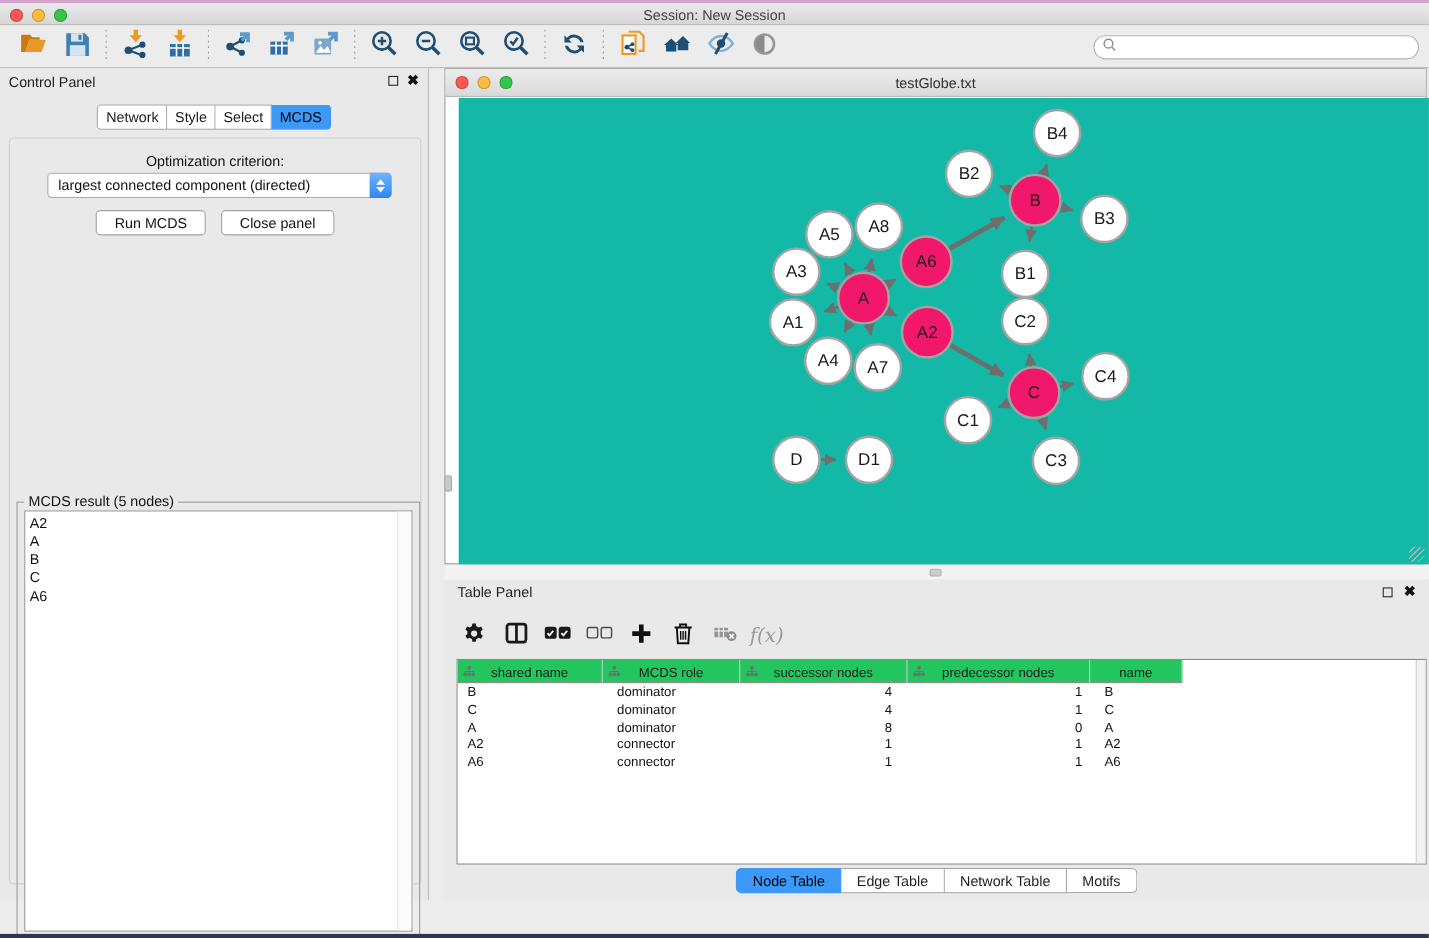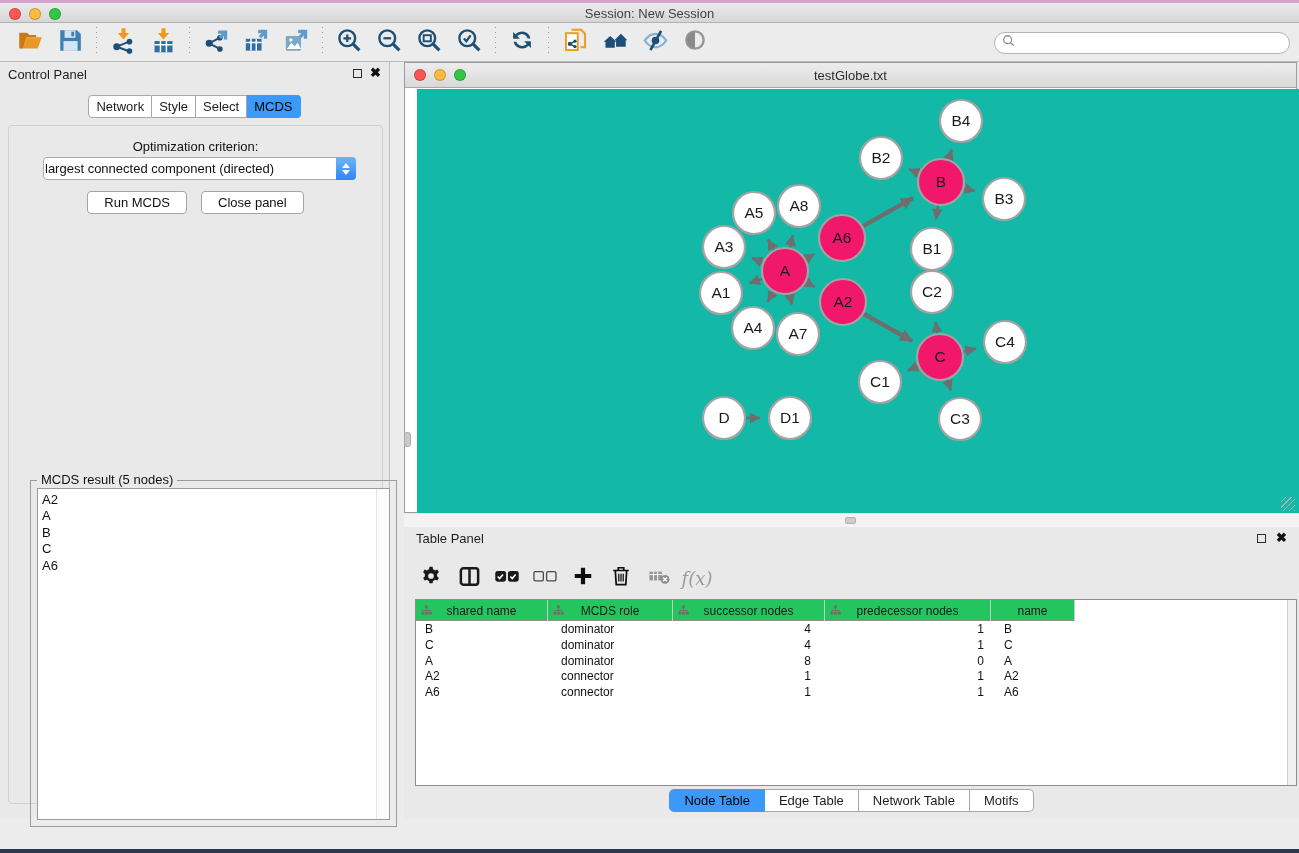--- a/index.html
+++ b/index.html
@@ -38,32 +38,32 @@
   .seg { border:1px solid #a8a8a8; border-left:none; background:#fff; padding:3px 7px; font-size:13px;
     color:#1c1c1c; cursor:default; }
   .seg:first-child { border-left:1px solid #a8a8a8; border-radius:4px 0 0 4px; }
   .seg:last-child { border-radius:0 4px 4px 0; }
   .seg.active { background:#3c99f7; border-color:#3c99f7; color:#000000; }
   .cp-body { position:absolute; left:8px; top:63px; width:375px; height:679px; background:#e9e9e9;
     border:1px solid #d0d0d0; border-radius:4px; }
   .opt-label { position:absolute; left:0; right:0; top:13px; text-align:center; font-size:13px; color:#111; }
   .criterion { position:absolute; left:34px; top:31px; width:313px; height:23px; background:#fff;
     border:1px solid #ababab; border-radius:4px; font-size:13px; color:#111; display:flex; align-items:center;
-    padding-left:1px; }
+    padding-left:9px; }
   .stepper { position:absolute; right:-1px; top:-1px; width:20px; height:23px; border-radius:0 4px 4px 0;
     background:linear-gradient(#71b3f9,#2f87f2); display:flex; flex-direction:column; align-items:center;
     justify-content:center; gap:2px; }
   .tri-up { width:0; height:0; border-left:4px solid transparent; border-right:4px solid transparent;
     border-bottom:5px solid #fff; }
   .tri-dn { width:0; height:0; border-left:4px solid transparent; border-right:4px solid transparent;
     border-top:5px solid #fff; }
   .cp-btn-row { position:absolute; left:0; right:0; top:65px; display:flex; justify-content:center; gap:14px; }
   .cp-btn { background:#fff; border:1px solid #a5a5a5; border-radius:4px; height:23px; padding:0 16px;
     font-size:13px; color:#111; font-family:"Liberation Sans",sans-serif; }
-  .result-group { position:absolute; left:21px; top:330px; width:367px; height:347px; border:1px solid #9b9b9b;margin-top:24px; }
+  .result-group { position:absolute; left:6px; top:330px; width:367px; height:398px; border:1px solid #9b9b9b; }
   .result-legend { position:absolute; left:6px; top:-9px; background:#e9e9e9; padding:0 4px; font-size:13px; color:#111; }
   .result-list { position:absolute; left:6px; top:7px; right:6px; bottom:6px; background:#fff;
     border:1px solid #9b9b9b; font-size:13px; color:#111; padding:3px 0 0 4px; overflow:hidden; }
   .result-list .ritem { line-height:16.4px; }
   .result-scroll { position:absolute; right:0; top:0; bottom:0; width:13px; background:#fcfcfc;
     border-left:1px solid #e4e4e4; }
 
   
   .right-area { position:absolute; left:404px; top:62px; width:895px; height:756px; background:#e9e9e9; }
   .network-window { position:absolute; left:0; top:0; width:893px; height:451px; border:1px solid #9b9b9b;

